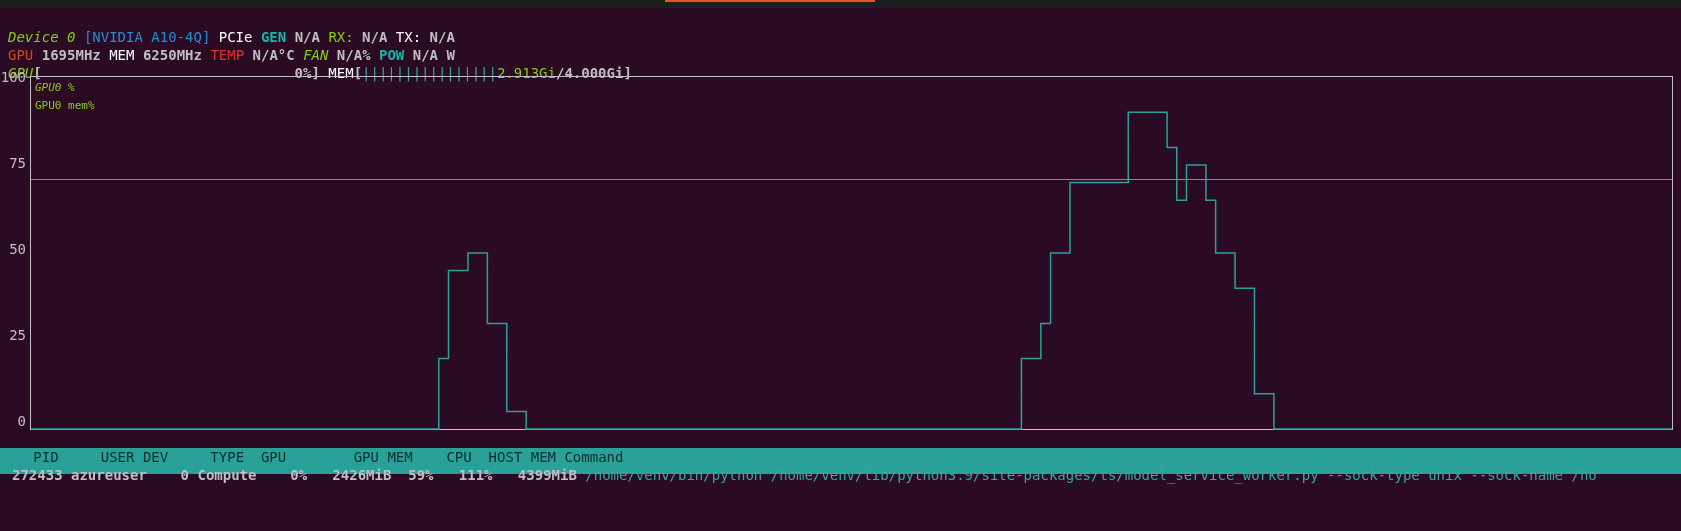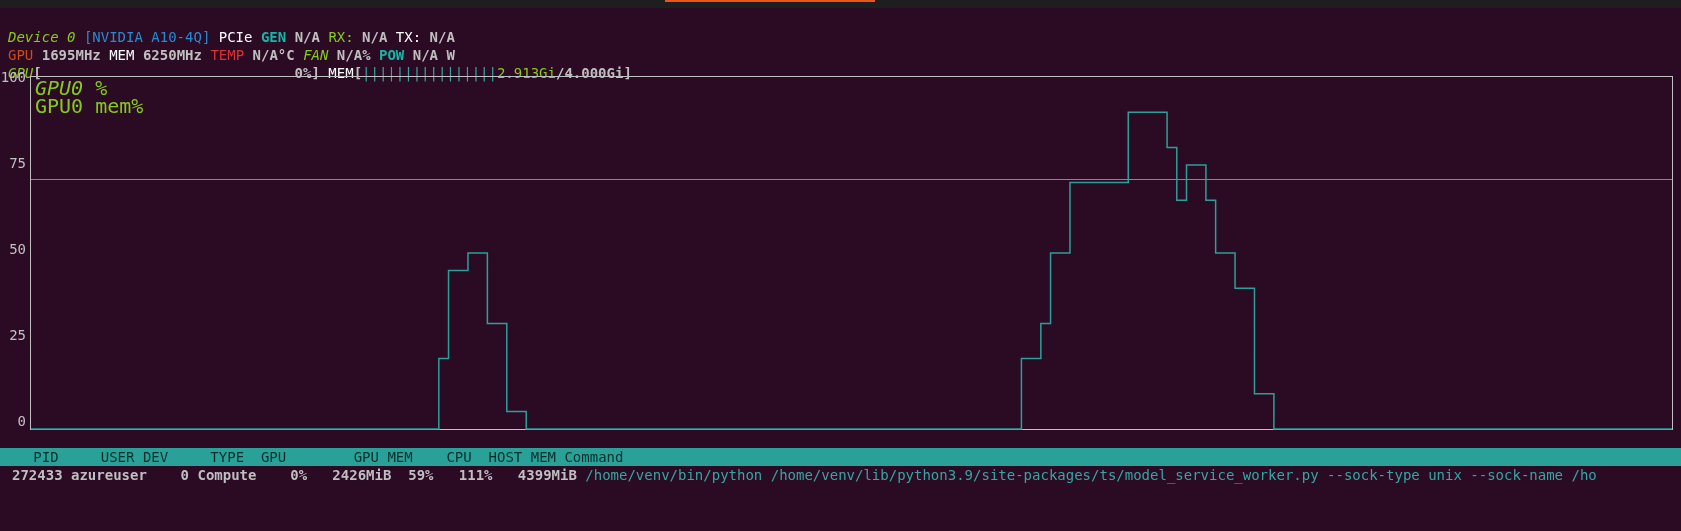--- a/index.html
+++ b/index.html
@@ -72,41 +72,41 @@
   .mem-line {
     position: absolute;
     left: 0; right: 0;
     height: 1px;
     background: #b58900;
   }
   .legend {
     position: absolute;
     top: 2px;
     left: 4px;
-    font-size: 20px;
+    font-size: 11px;
     line-height: 18px;
   }
   .svgline {
     position: absolute;
     left: 0; top: 0; width: 100%; height: 100%;
     overflow: visible;
   }
   .svgline path {
     fill: none;
     stroke: #2aa198;
     stroke-width: 1.5;
     vector-effect: non-scaling-stroke;
   }
 
   
   .proc-header {
     position: absolute;
     left: 0; right: 0;
     top: 448px;
-    height: 18px;
+    height: 26px;
     background: #2aa198;
     color: #07302c;
     white-space: pre;
     padding-left: 8px;
     font-weight: 500;
   }
   .proc-row {
     position: absolute;
     left: 0; right: 0;
     top: 466px;

